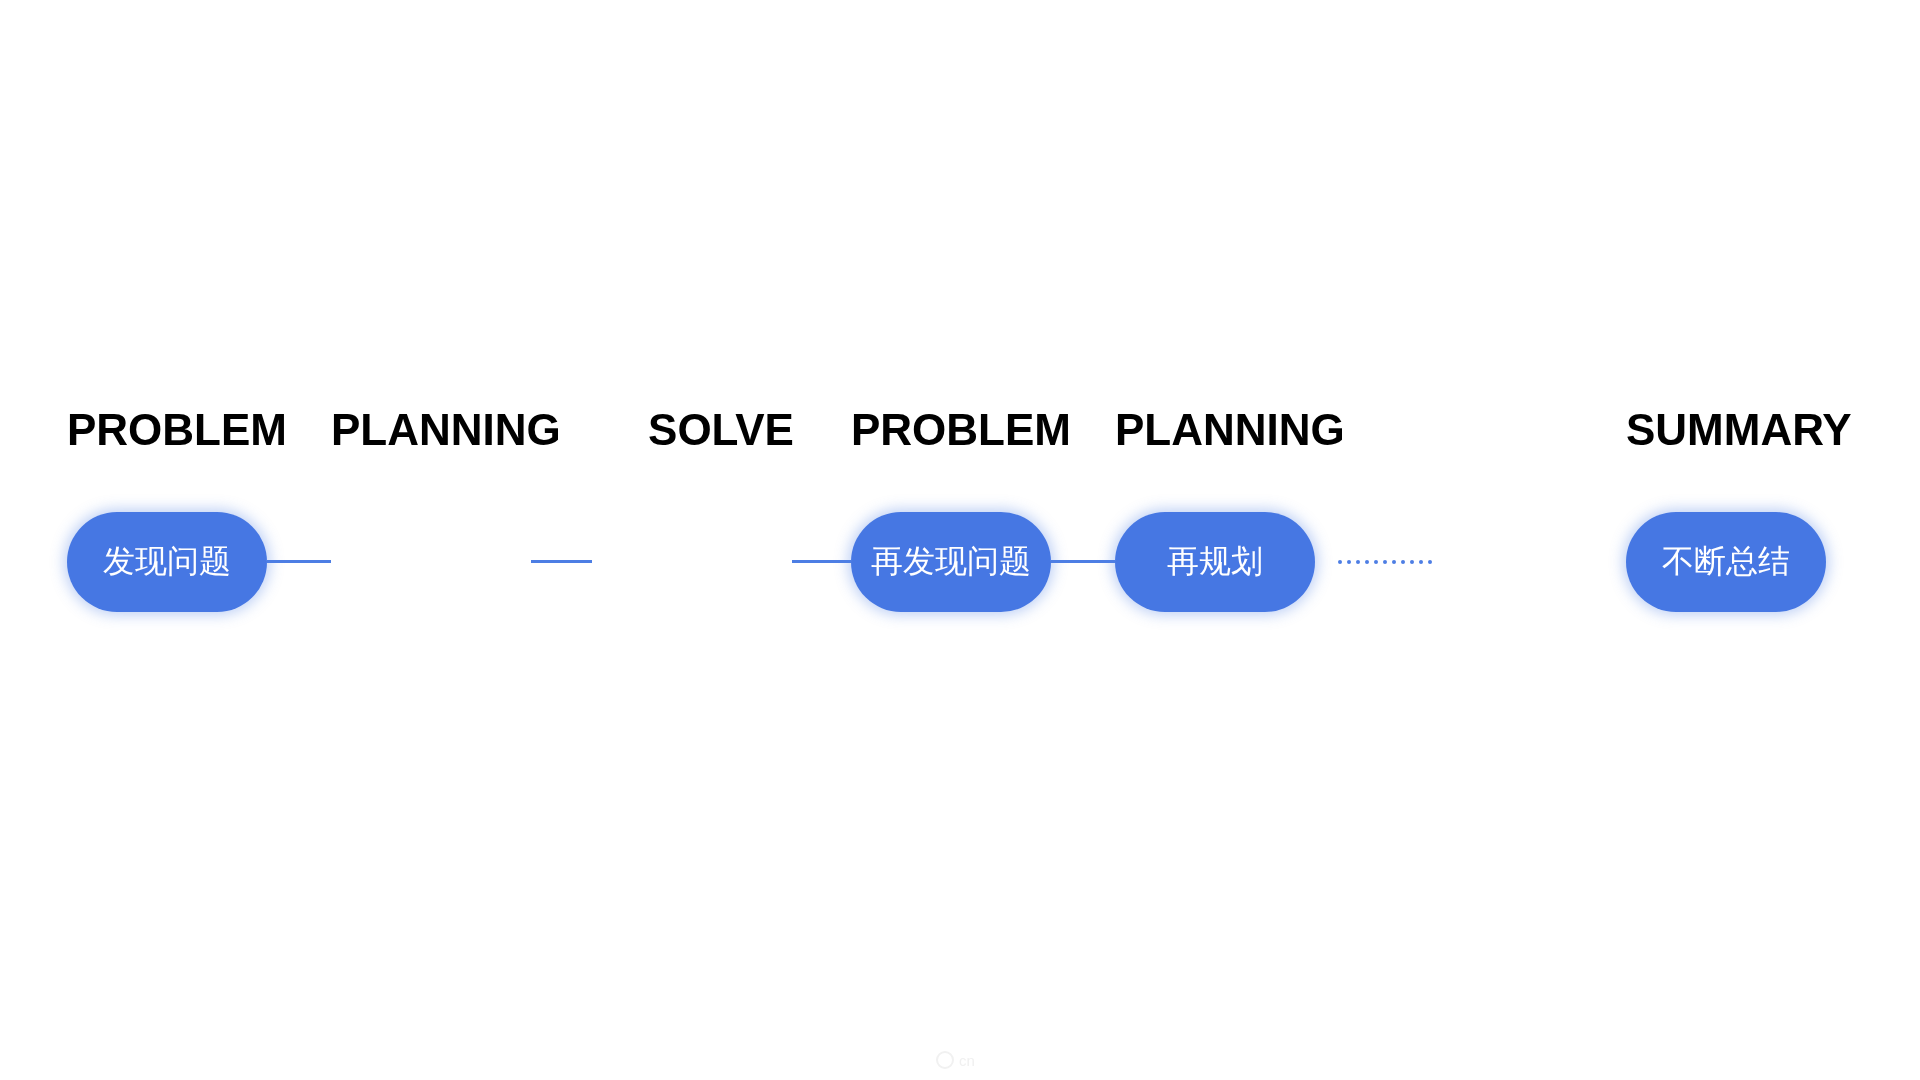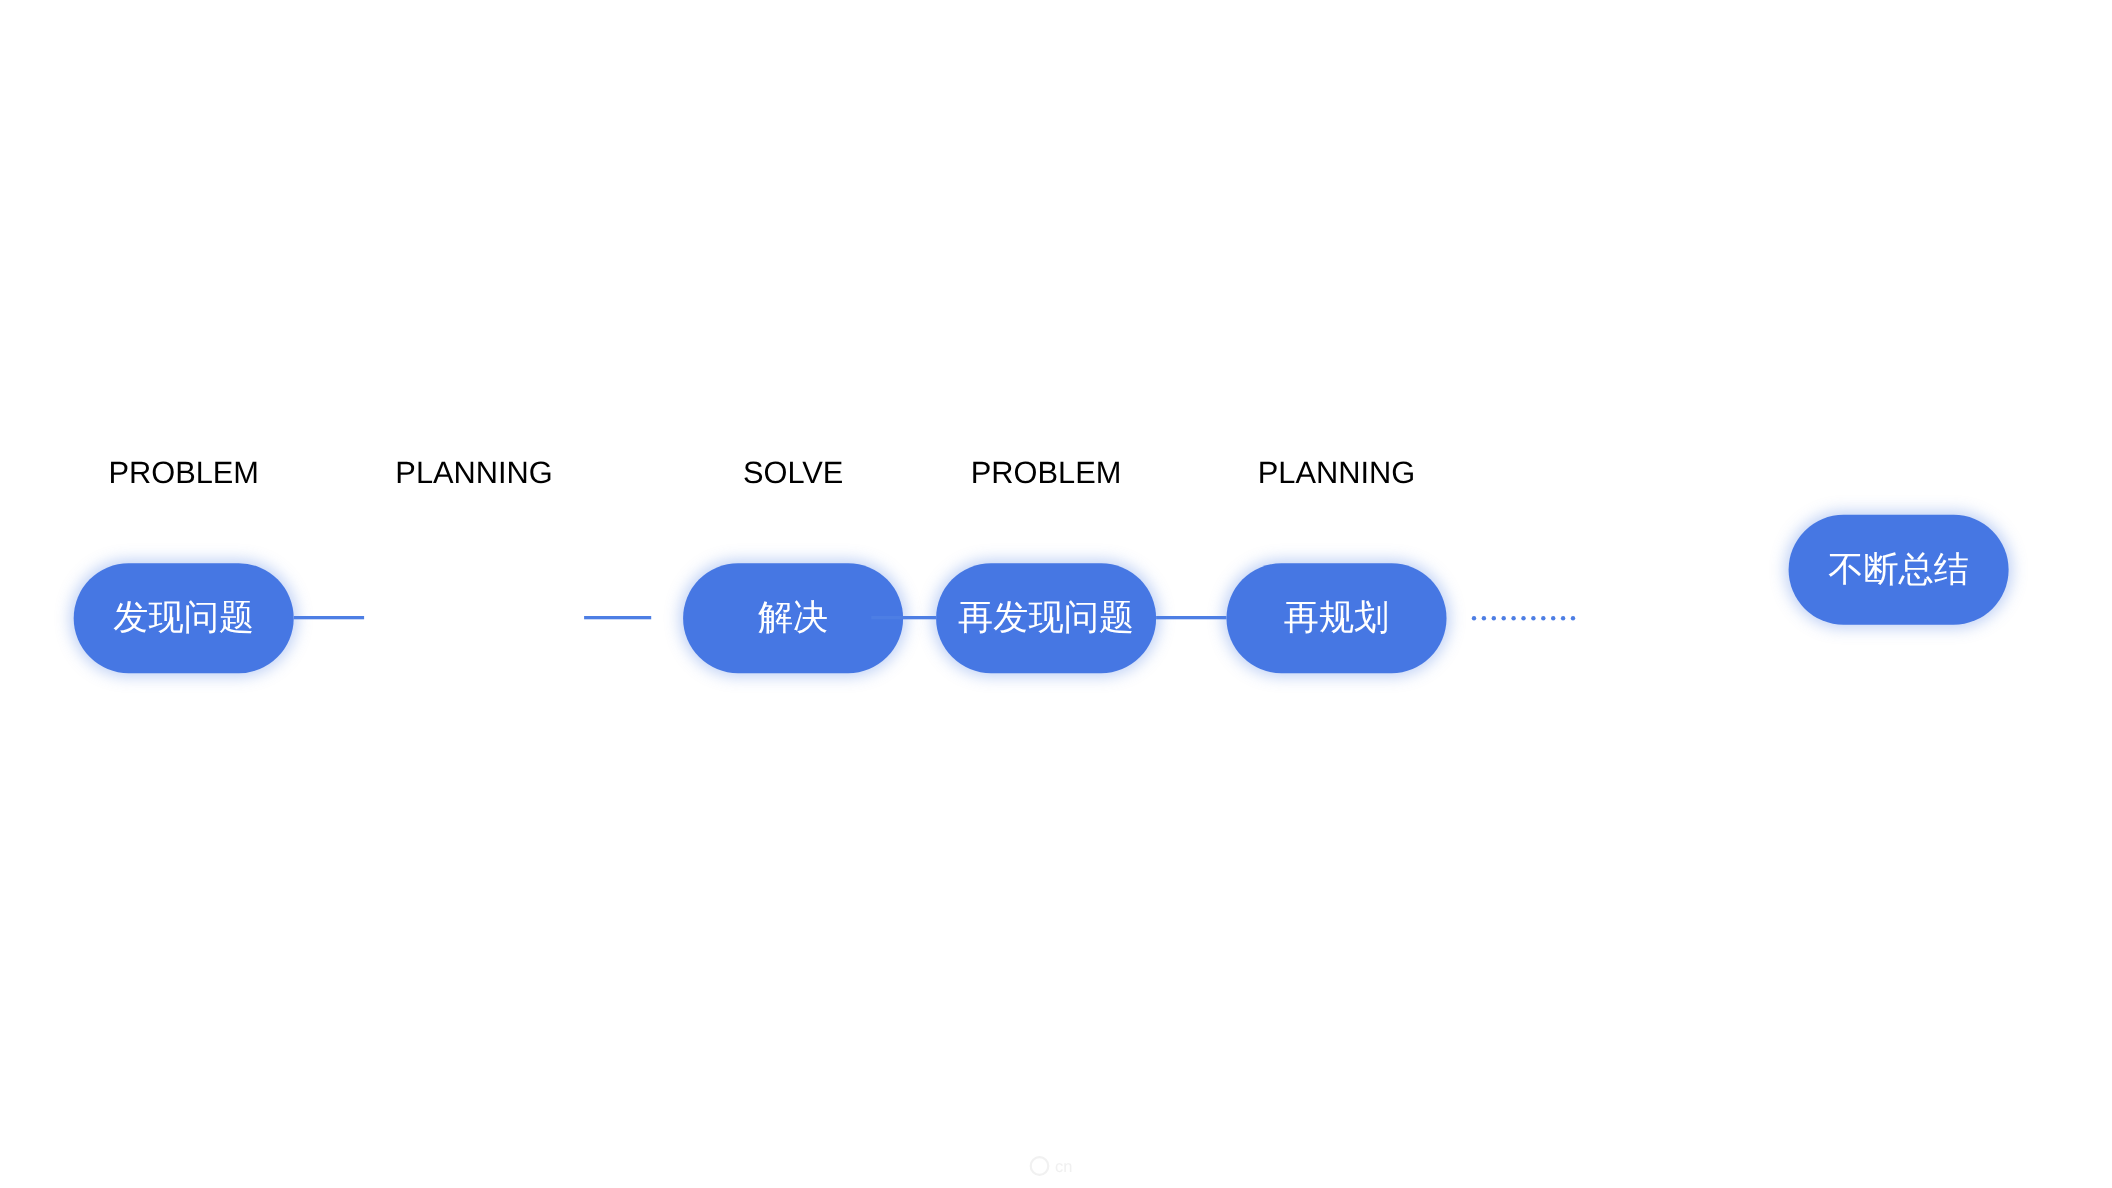--- a/index.html
+++ b/index.html
@@ -17,23 +17,23 @@
     height: 1080px;
     background: var(--bg, #ffffff);
   }
   .step {
     position: absolute;
     top: 408px;
     width: 200px;
     text-align: center;
   }
   .step-label {
-    font-size: 28px;
+    font-size: 44px;
     line-height: 44px;
-    font-weight: normal;
+    font-weight: bold;
     color: var(--label, #000000);
     letter-spacing: 0px;
     white-space: nowrap;
   }
   .pill {
     margin-top: 60px;
     height: 100px;
     border-radius: 50px;
     background: var(--pill, #4677e3);
     box-shadow: 0 0 14px 3px var(--glow, rgba(70,119,227,0.35));
@@ -110,40 +110,38 @@
       <span>发现问题</span>
     </div>
   </div>
 
   <div class="step step2">
     <div class="step-label">PLANNING</div>
   </div>
 
   <div class="step step3">
     <div class="step-label">SOLVE</div>
-    <div class="pill">
-      <span>解决</span>
-    </div>
   </div>
 
   <div class="step step4">
     <div class="step-label">PROBLEM</div>
     <div class="pill">
       <span>再发现问题</span>
     </div>
   </div>
 
   <div class="step step5">
     <div class="step-label">PLANNING</div>
     <div class="pill">
       <span>再规划</span>
     </div>
   </div>
 
   <div class="step step6">
+    <div class="step-label">SUMMARY</div>
     <div class="pill">
       <span>不断总结</span>
     </div>
   </div>
 
   <div class="conn conn1"></div>
   <div class="conn conn2"></div>
   <div class="conn conn3"></div>
   <div class="conn conn4"></div>
 

